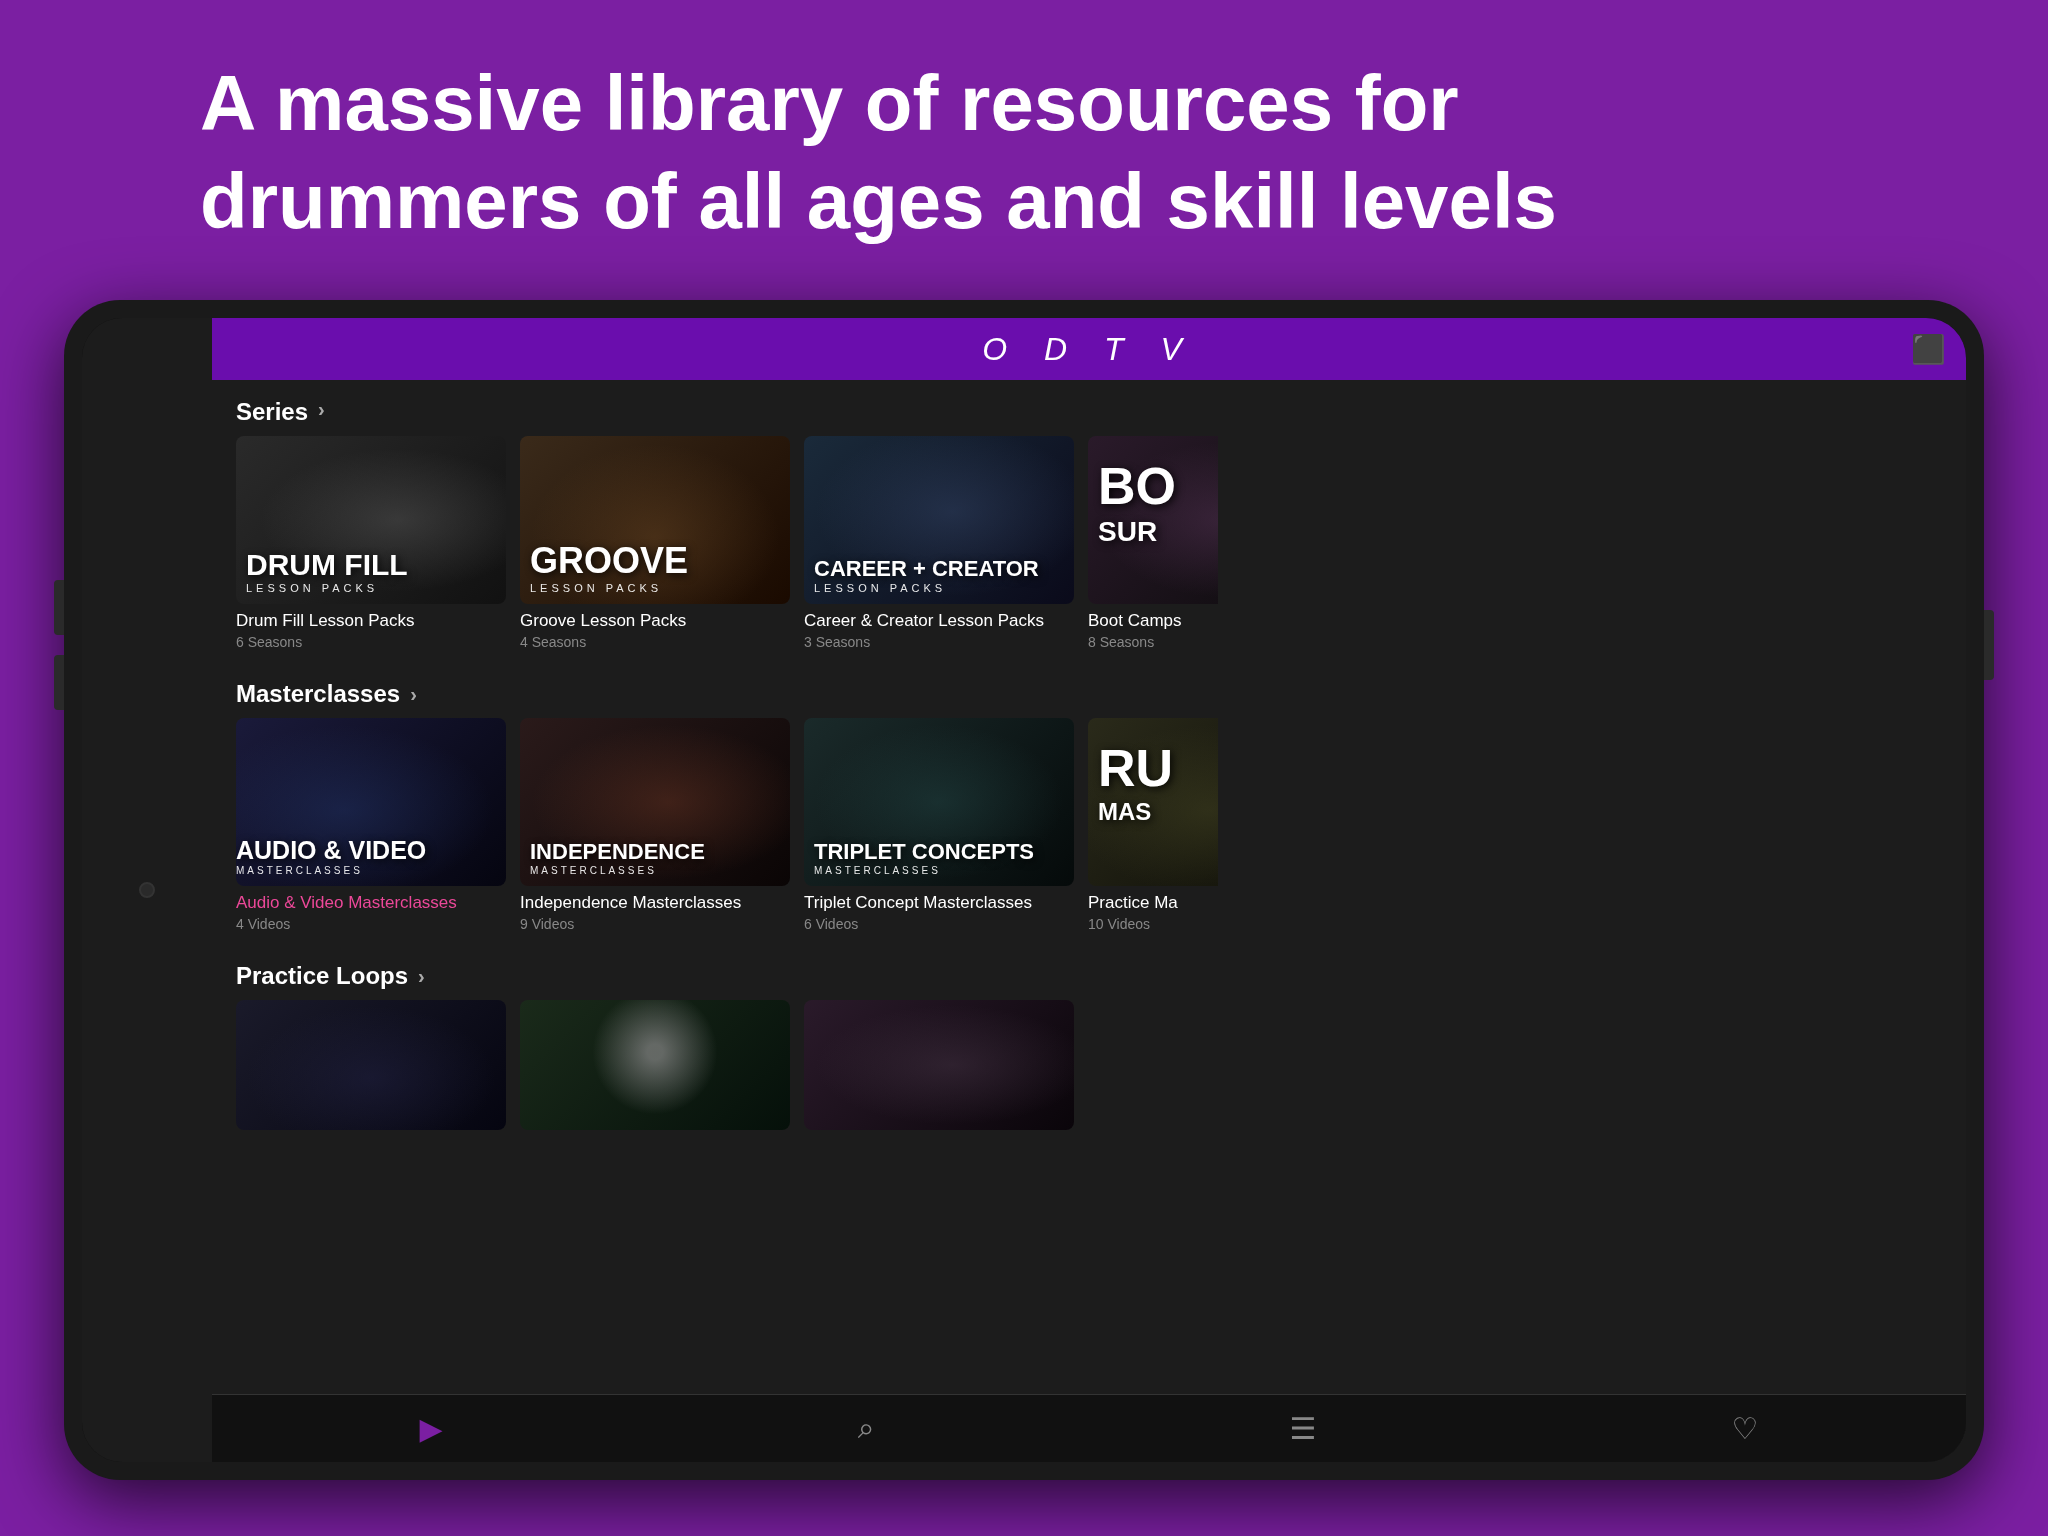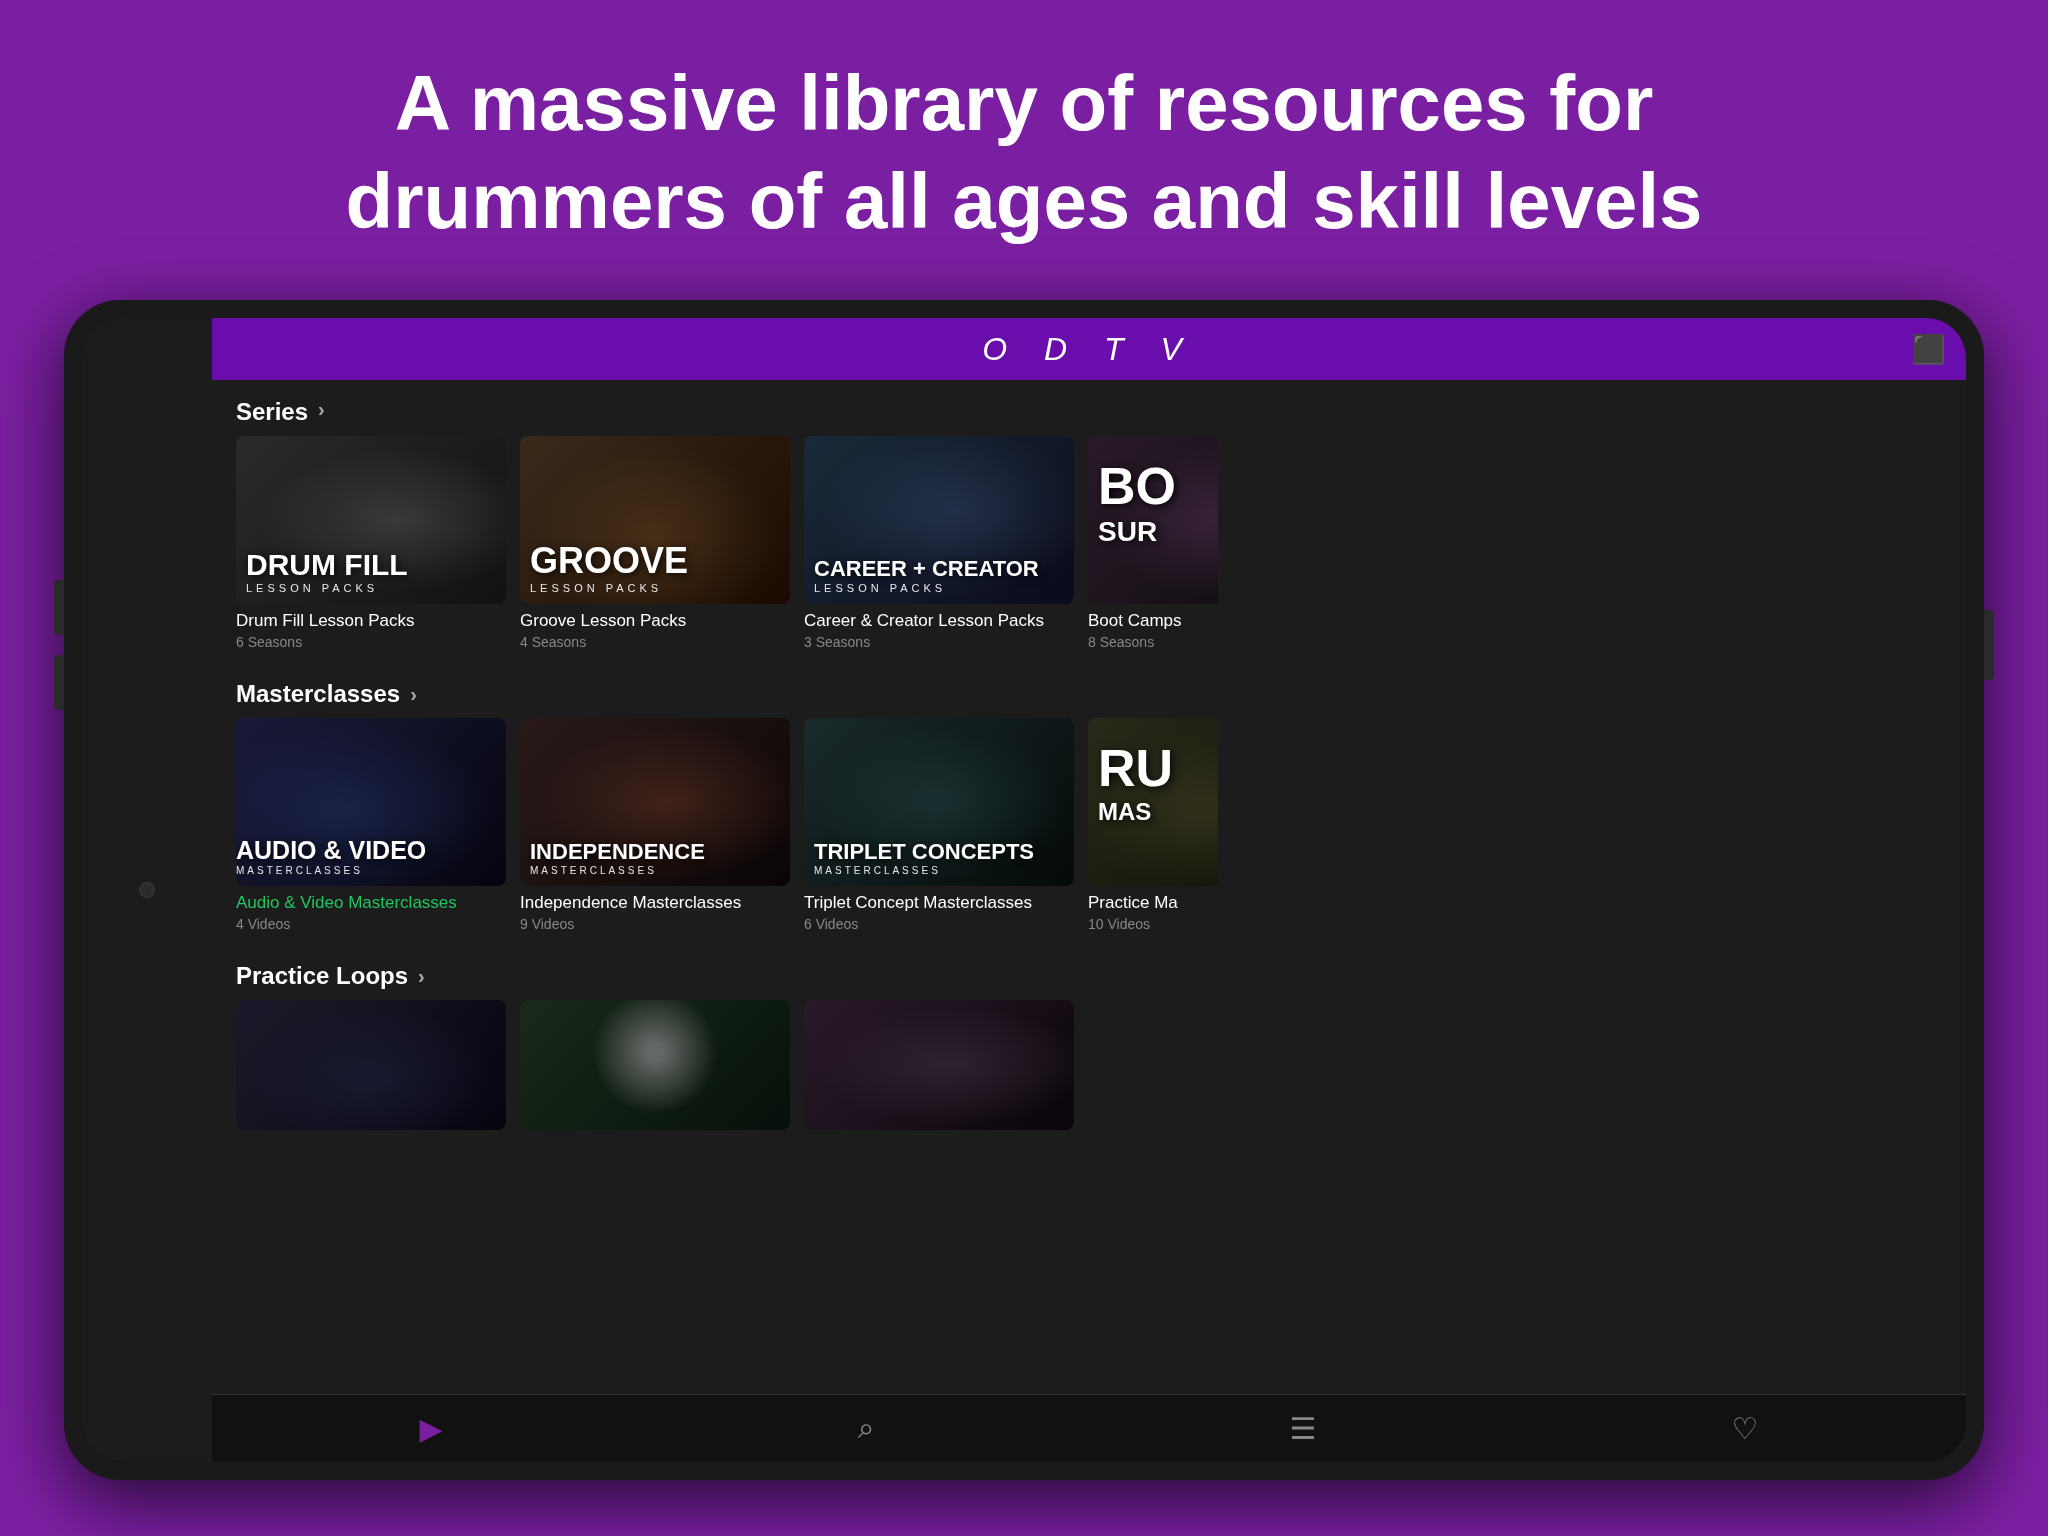--- a/index.html
+++ b/index.html
@@ -9,21 +9,21 @@
       background-color: #7b1fa2;
       font-family: 'Arial', sans-serif;
       overflow: hidden;
       position: relative;
     }
 
   </style>
 </head>
 <body>
 
-<div style="text-align:center; padding: 55px 200px 30px; color:white;">
+<div style="text-align:left; padding: 55px 200px 30px; color:white;">
   <h1 style="font-size:78px; font-weight:600; line-height:1.25;">A massive library of resources for</h1>
   <h1 style="font-size:78px; font-weight:600; line-height:1.25;">drummers of all ages and skill levels</h1>
 </div>
 
 <div style="position:absolute; left:50%; transform:translateX(-50%); top:300px; width:1920px; height:1180px;">
 
   <div style="position:relative; width:100%; height:100%; background:#1a1a1a; border-radius:56px; padding:18px; box-shadow: 0 20px 70px rgba(0,0,0,0.7);">
 
     <div style="position:absolute; left:-10px; top:280px; width:10px; height:55px; background:#2a2a2a; border-radius:4px 0 0 4px;"></div>
     <div style="position:absolute; left:-10px; top:355px; width:10px; height:55px; background:#2a2a2a; border-radius:4px 0 0 4px;"></div>
@@ -111,21 +111,21 @@
             <div style="display:flex; gap:14px; padding:0 24px 20px; overflow:hidden;">
 
               <div style="flex:0 0 auto; width:270px;">
                 <div style="width:270px; height:168px; border-radius:8px; overflow:hidden; position:relative; background:linear-gradient(135deg,#1a1a3a,#050510);">
                   <div style="position:absolute;inset:0;background:radial-gradient(ellipse at 40% 55%,#223366 0%,transparent 65%);opacity:0.5;"></div>
                   <div style="position:absolute;bottom:10px;left:0;right:10px;">
                     <span style="display:block;color:white;font-weight:900;font-size:25px;text-transform:uppercase;text-shadow:2px 2px 8px rgba(0,0,0,0.9);">AUDIO &amp; VIDEO</span>
                     <span style="display:block;color:white;font-size:10px;letter-spacing:3px;opacity:0.9;text-transform:uppercase;">MASTERCLASSES</span>
                   </div>
                 </div>
-                <div style="color:#22c55e;font-size:17px;margin-top:7px;">Audio &amp; Video Masterclasses</div>
+                <div style="color:#ec4899;font-size:17px;margin-top:7px;">Audio &amp; Video Masterclasses</div>
                 <div style="color:#888;font-size:14px;margin-top:3px;">4 Videos</div>
               </div>
 
               <div style="flex:0 0 auto; width:270px;">
                 <div style="width:270px; height:168px; border-radius:8px; overflow:hidden; position:relative; background:linear-gradient(135deg,#2a1a1a,#0a0505);">
                   <div style="position:absolute;inset:0;background:radial-gradient(ellipse at 55% 50%,#663322 0%,transparent 65%);opacity:0.5;"></div>
                   <div style="position:absolute;bottom:10px;left:10px;right:10px;">
                     <span style="display:block;color:white;font-weight:900;font-size:22px;text-transform:uppercase;text-shadow:2px 2px 8px rgba(0,0,0,0.9);">INDEPENDENCE</span>
                     <span style="display:block;color:white;font-size:10px;letter-spacing:3px;opacity:0.9;text-transform:uppercase;">MASTERCLASSES</span>
                   </div>

